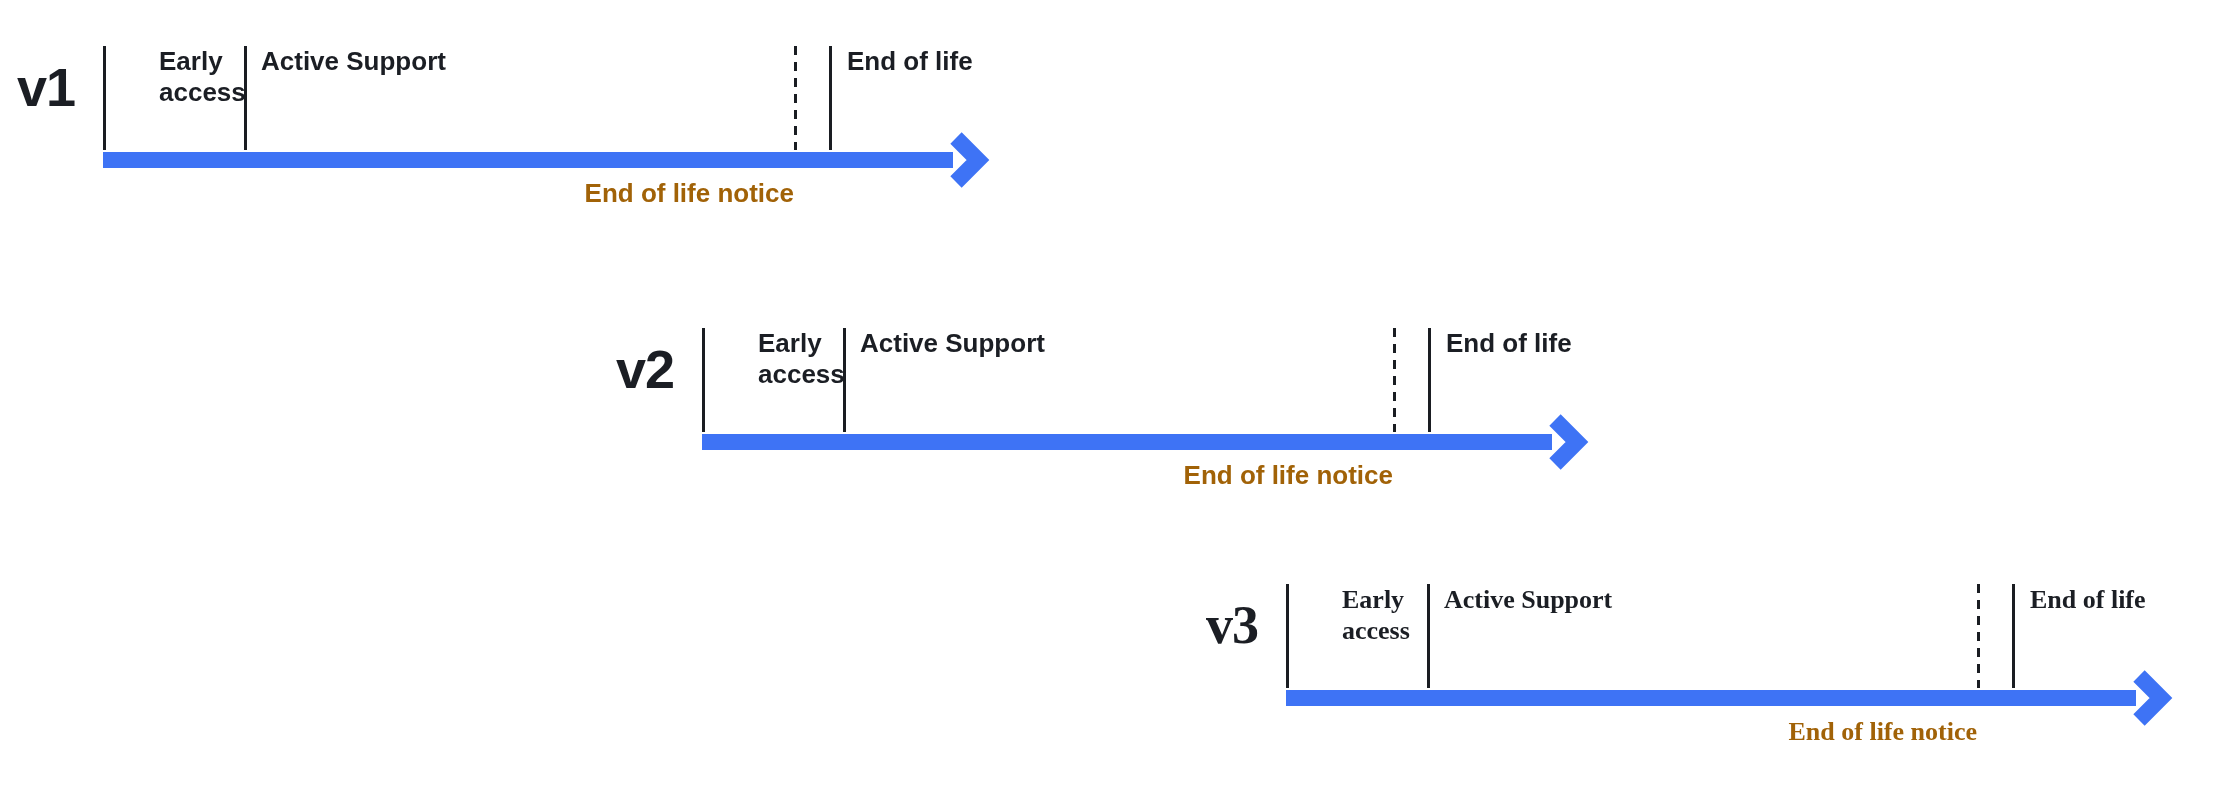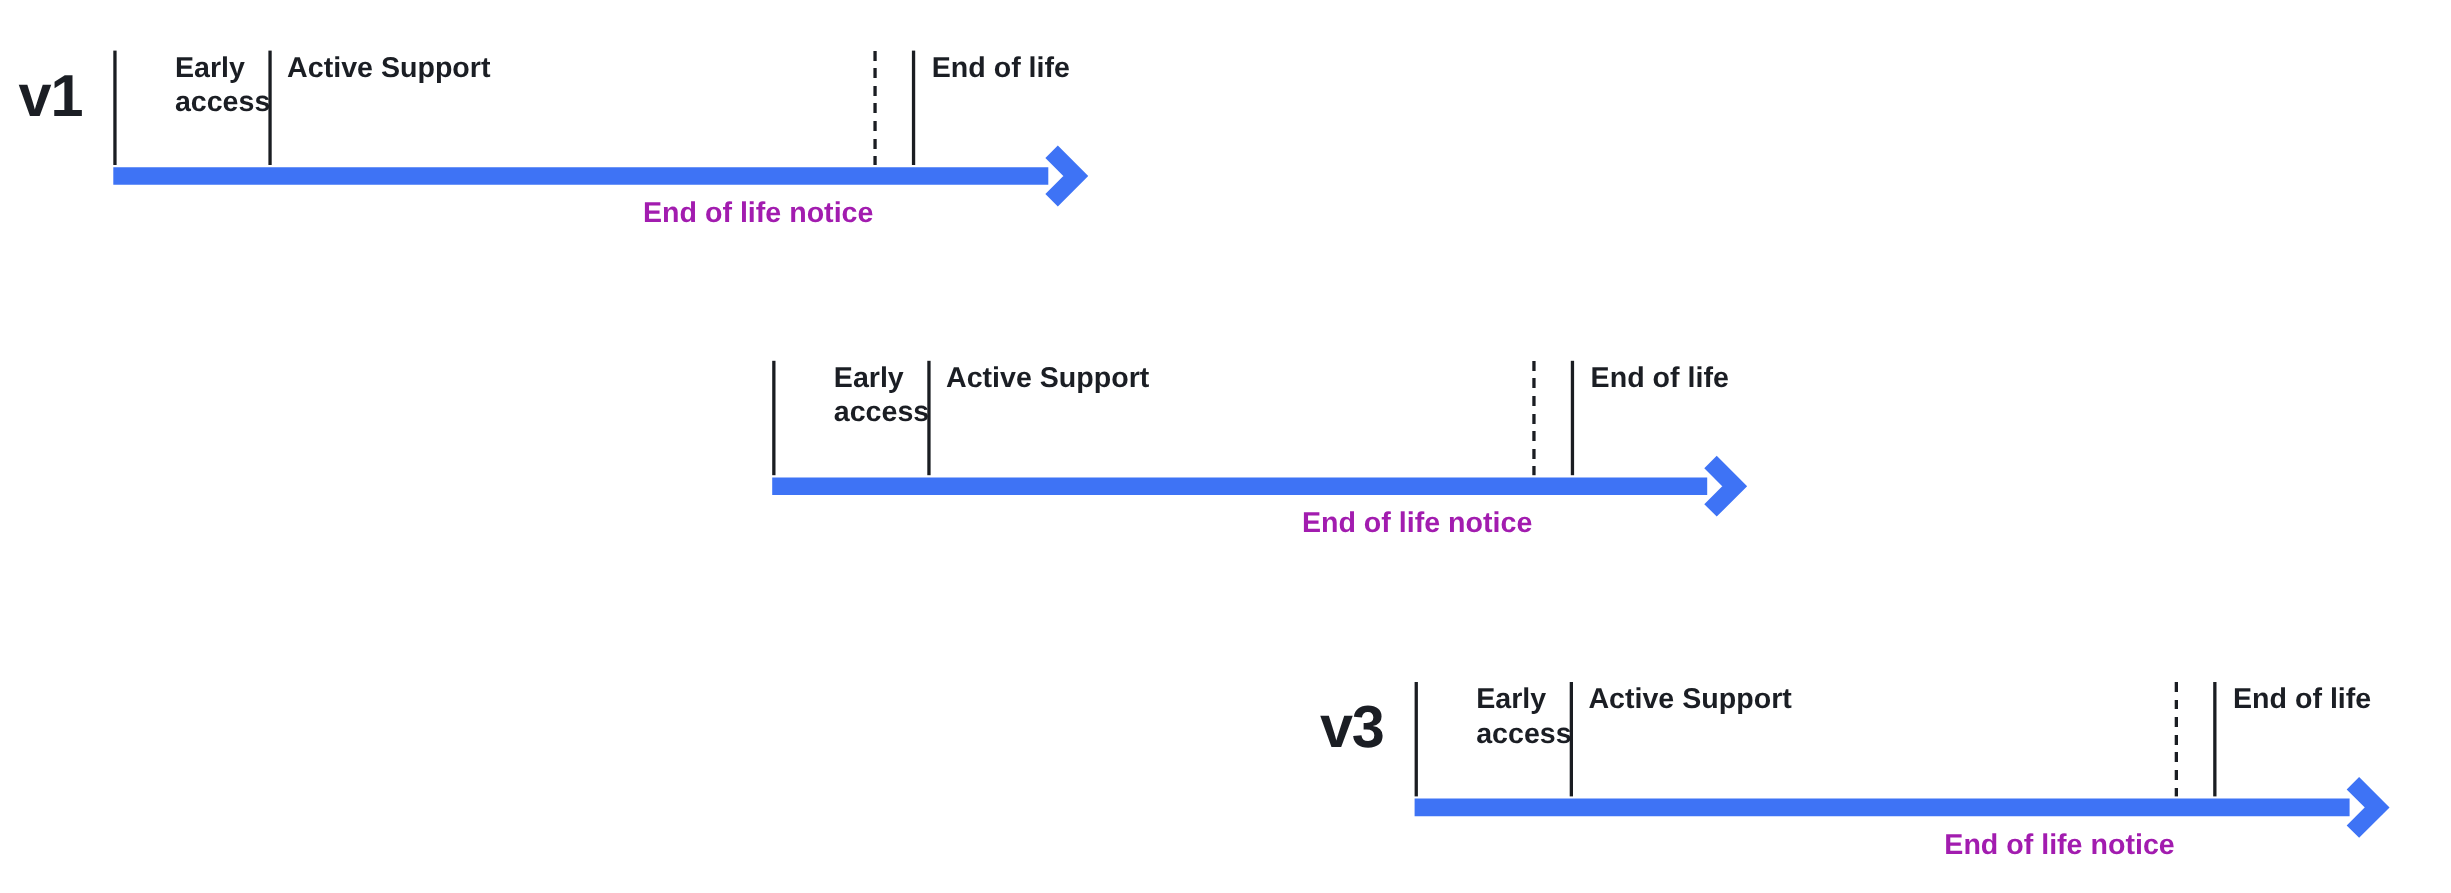--- a/index.html
+++ b/index.html
@@ -15,21 +15,21 @@
     font-family: "Liberation Sans", "DejaVu Sans", sans-serif;
     color: #1b1e24;
   }
   .timeline-row {
     position: absolute;
     width: 912px;
     height: 170px;
   }
   .row-v1 { left: 103px;  top: 46px;  }
   .row-v2 { left: 702px;  top: 328px; }
-  .row-v3 { left: 1286px; top: 620px; }
+  .row-v3 { left: 1286px; top: 584px; font-family: Liberation Serif, serif; }
 
   .version-label {
     position: absolute;
     left: -218px;
     top: 10px;
     width: 190px;
     text-align: right;
     font-size: 54px;
     font-weight: 700;
     line-height: 1.15;
@@ -77,21 +77,21 @@
   .phase-eol    { left: 744px; }
   .notice-label {
     position: absolute;
     top: 132px;
     left: 341px;
     width: 350px;
     text-align: right;
     font-size: 26px;
     font-weight: 700;
     line-height: 31px;
-    color: #a21caf;
+    color: #a16207;
     white-space: nowrap;
   }
   .arrow-svg {
     position: absolute;
     left: 0;
     top: 81px;
     width: 910px;
     height: 66px;
     overflow: visible;
   }
@@ -116,20 +116,21 @@
   <div class="tick tick-end"></div>
   <div class="phase-label phase-eol">End of life</div>
   <svg class="arrow-svg" viewBox="0 0 910 66">
     <line x1="0" y1="33" x2="850" y2="33"></line>
     <polyline points="853,11 875,33 853,55"></polyline>
   </svg>
   <div class="notice-label">End of life notice</div>
 </div>
 
 <div class="timeline-row row-v2">
+  <div class="version-label">v2</div>
   <div class="tick tick-start"></div>
   <div class="phase-label phase-early">Early access</div>
   <div class="tick tick-mid"></div>
   <div class="phase-label phase-active">Active Support</div>
   <div class="dashed-line"></div>
   <div class="tick tick-end"></div>
   <div class="phase-label phase-eol">End of life</div>
   <svg class="arrow-svg" viewBox="0 0 910 66">
     <line x1="0" y1="33" x2="850" y2="33"></line>
     <polyline points="853,11 875,33 853,55"></polyline>

